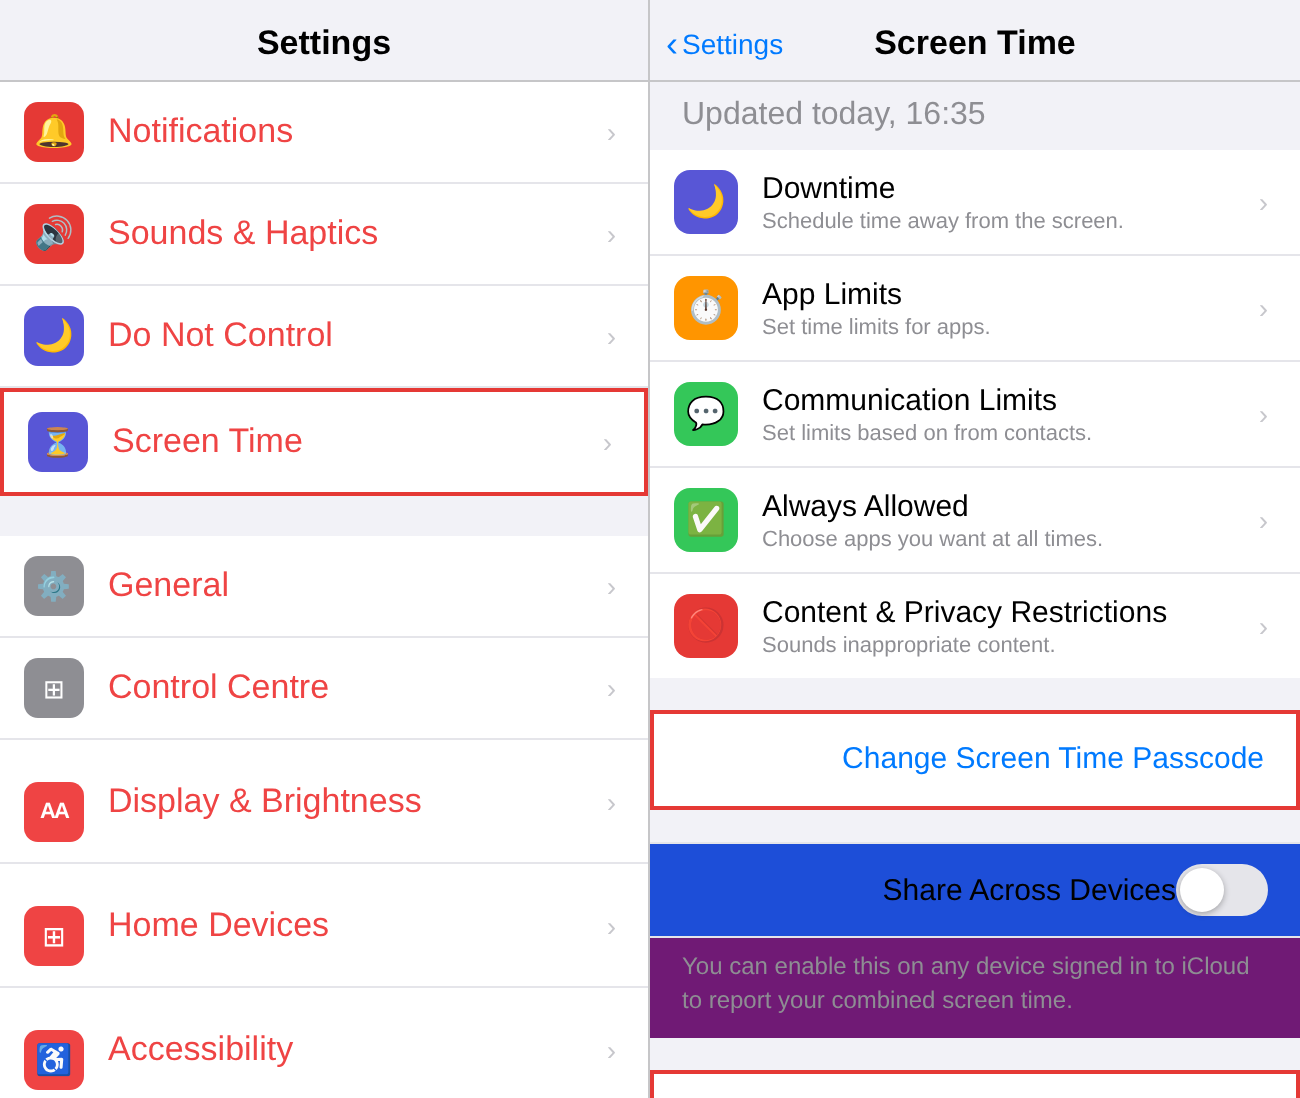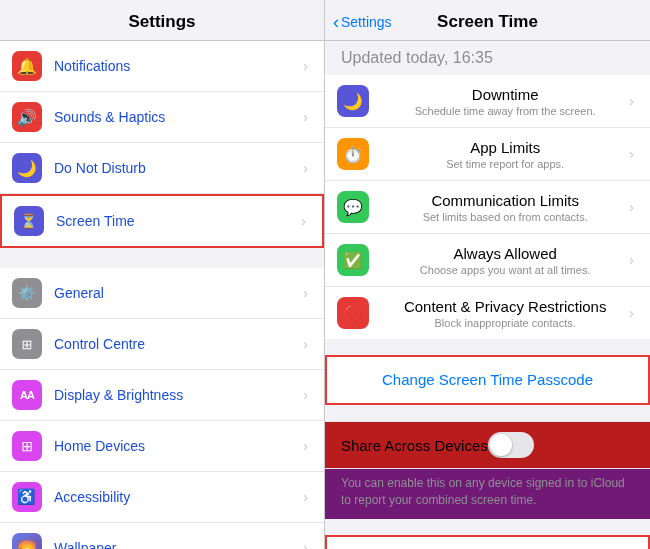--- a/index.html
+++ b/index.html
@@ -53,22 +53,22 @@
       border-radius: 7px;
       display: flex;
       align-items: center;
       justify-content: center;
       margin-right: 12px;
       flex-shrink: 0;
       font-size: 16px;
     }
     .settings-item .item-label {
       flex: 1;
-      font-size: 14px;
-      color: #1d4ed8;
+      font-size: 17px;
+      color: #ef4444;
     }
     .settings-item .chevron {
       color: #c7c7cc;
       font-size: 14px;
     }
     .group-separator {
       height: 20px;
       background: #f2f2f7;
     }
 
@@ -135,21 +135,20 @@
       border-radius: 8px;
       display: flex;
       align-items: center;
       justify-content: center;
       margin-right: 12px;
       flex-shrink: 0;
       font-size: 17px;
     }
     .right-item .item-text {
       flex: 1;
-      text-align: center;
     }
     .right-item .item-title {
       font-size: 15px;
       color: #000;
       font-weight: 400;
     }
     .right-item .item-subtitle {
       font-size: 11px;
       color: #8e8e93;
       margin-top: 2px;
@@ -163,31 +162,32 @@
       background: #f2f2f7;
     }
     .action-cell {
       background: #fff;
       padding: 14px 16px;
       text-align: center;
       cursor: pointer;
     }
     .action-cell.highlighted {
       border: 2px solid #e53935;
+      text-align: right;
     }
     .action-cell .action-text {
       font-size: 15px;
       color: #007aff;
     }
     .share-cell {
-      background: #b91c1c;
+      background: #1d4ed8;
       padding: 10px 16px;
       display: flex;
       align-items: center;
-      justify-content: flex-start;
+      justify-content: flex-end;
       border-top: 1px solid #e5e5ea;
       border-bottom: 1px solid #e5e5ea;
     }
     .share-label {
       font-size: 15px;
       color: #000;
     }
     
     .toggle {
       width: 46px;
@@ -223,21 +223,21 @@
     }
     .turn-off-cell .action-text {
       font-size: 15px;
       color: #ff3b30;
     }
 
     
     .ic-red { background: #e53935; }
     .ic-orange { background: #ff9500; }
     .ic-green { background: #34c759; }
-    .ic-blue { background: #d946ef; }
+    .ic-blue { background: #ef4444; margin-top: 11px; }
     .ic-gray { background: #8e8e93; }
     .ic-indigo { background: #5856d6; }
     .ic-screen-time { background: #5856d6; }
   </style>
 </head>
 <body>
 
 <div class="left-panel">
   <div class="panel-header">
     <span>Settings</span>
@@ -252,21 +252,21 @@
         <span class="item-label">Notifications</span>
         <span class="chevron">›</span>
       </div>
       <div class="settings-item">
         <div class="icon-wrap ic-red" style="font-size:16px">🔊</div>
         <span class="item-label">Sounds &amp; Haptics</span>
         <span class="chevron">›</span>
       </div>
       <div class="settings-item">
         <div class="icon-wrap ic-indigo" style="font-size:16px">🌙</div>
-        <span class="item-label">Do Not Disturb</span>
+        <span class="item-label">Do Not Control</span>
         <span class="chevron">›</span>
       </div>
       <div class="settings-item highlighted">
         <div class="icon-wrap ic-screen-time" style="font-size:14px; color:#fff; font-weight:bold">⏳</div>
         <span class="item-label">Screen Time</span>
         <span class="chevron">›</span>
       </div>
     </div>
 
     <div class="group-separator"></div>
@@ -326,21 +326,21 @@
           <div class="item-title">Downtime</div>
           <div class="item-subtitle">Schedule time away from the screen.</div>
         </div>
         <span class="chevron">›</span>
       </div>
 
       <div class="right-item">
         <div class="icon-wrap ic-orange" style="font-size:16px;">⏱️</div>
         <div class="item-text">
           <div class="item-title">App Limits</div>
-          <div class="item-subtitle">Set time report for apps.</div>
+          <div class="item-subtitle">Set time limits for apps.</div>
         </div>
         <span class="chevron">›</span>
       </div>
 
       <div class="right-item">
         <div class="icon-wrap ic-green" style="font-size:16px;">💬</div>
         <div class="item-text">
           <div class="item-title">Communication Limits</div>
           <div class="item-subtitle">Set limits based on from contacts.</div>
         </div>
@@ -353,21 +353,21 @@
           <div class="item-title">Always Allowed</div>
           <div class="item-subtitle">Choose apps you want at all times.</div>
         </div>
         <span class="chevron">›</span>
       </div>
 
       <div class="right-item" style="border-bottom: none;">
         <div class="icon-wrap ic-red" style="font-size:16px;">🚫</div>
         <div class="item-text">
           <div class="item-title">Content &amp; Privacy Restrictions</div>
-          <div class="item-subtitle">Block inappropriate contacts.</div>
+          <div class="item-subtitle">Sounds inappropriate content.</div>
         </div>
         <span class="chevron">›</span>
       </div>
     </div>
 
     <div class="right-separator"></div>
 
     <div class="action-cell highlighted">
       <span class="action-text">Change Screen Time Passcode</span>
     </div>

